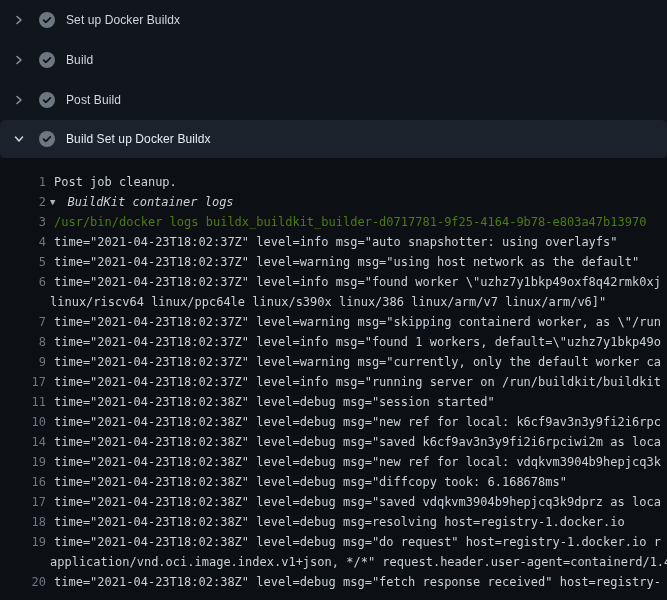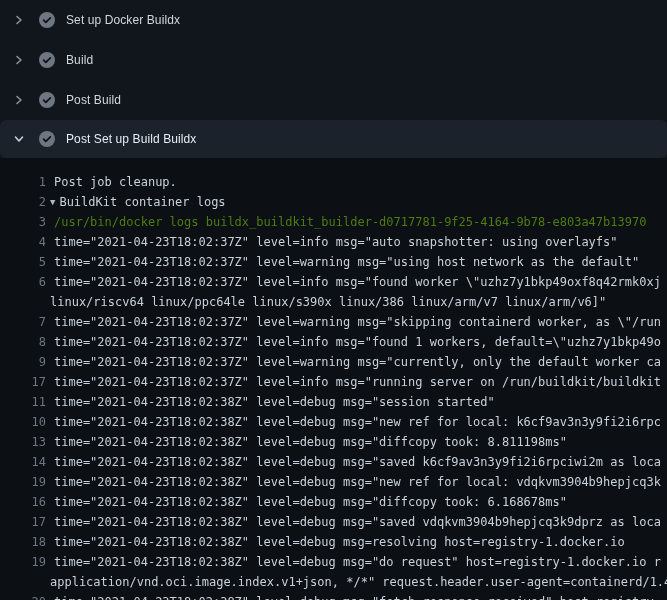--- a/index.html
+++ b/index.html
@@ -33,21 +33,21 @@
   .num {
     width:46px; flex:none; text-align:right;
     color:#6e7681; cursor:pointer; user-select:none;
   }
   .txt { margin-left:8px; color:#c9d1d9; flex:none; }
   .log-row.command .txt { color:#4d7c0f; }
   .log-row.continuation .txt { margin-left:4px; }
   .toggle {
     margin-left:4px; color:#afb8c1; font-size:9px; flex:none; cursor:pointer;
   }
-  .log-row.group .txt { margin-left:4px; }
+  .log-row.group .txt { margin-left:12px;font-style:italic; }
 </style>
 </head>
 <body>
 
 <div class="app">
   <div class="steps" id="steps">
       <div class="step-row">
         <span class="chev">
           <svg width="12" height="12" viewBox="0 0 12 12">
             <path d="M4 2.5l4 3.5-4 3.5" stroke="#8b949e" stroke-width="1.6" fill="none" stroke-linecap="round" stroke-linejoin="round"></path>
@@ -94,38 +94,37 @@
           <svg width="12" height="12" viewBox="0 0 12 12">
             <path d="M2.5 4l3.5 4 3.5-4" stroke="#c9d1d9" stroke-width="1.6" fill="none" stroke-linecap="round" stroke-linejoin="round"></path>
           </svg>
         </span>
         <span class="check">
           <svg width="16" height="16" viewBox="0 0 16 16">
             <circle cx="8" cy="8" r="8" fill="#6e7681"></circle>
             <path d="M4.6 8.2l2.2 2.2 4.6-4.6" stroke="#0d1117" stroke-width="1.7" fill="none" stroke-linecap="round" stroke-linejoin="round"></path>
           </svg>
         </span>
-        <span class="label">Post Set up Build Buildx</span>
+        <span class="label">Build Set up Docker Buildx</span>
       </div>
     </div>
   <div class="log" id="log">
       <div class="log-row normal"><span class="num">1</span><span class="txt">Post job cleanup.</span></div>
       <div class="log-row group"><span class="num">2</span><span class="toggle">▼</span><span class="txt">BuildKit container logs</span></div>
       <div class="log-row command"><span class="num">3</span><span class="txt">/usr/bin/docker logs buildx_buildkit_builder-d0717781-9f25-4164-9b78-e803a47b13970</span></div>
       <div class="log-row normal"><span class="num">4</span><span class="txt">time="2021-04-23T18:02:37Z" level=info msg="auto snapshotter: using overlayfs"</span></div>
       <div class="log-row normal"><span class="num">5</span><span class="txt">time="2021-04-23T18:02:37Z" level=warning msg="using host network as the default"</span></div>
       <div class="log-row normal"><span class="num">6</span><span class="txt">time="2021-04-23T18:02:37Z" level=info msg="found worker \"uzhz7y1bkp49oxf8q42rmk0xj</span></div>
       <div class="log-row continuation"><span class="num"></span><span class="txt">linux/riscv64 linux/ppc64le linux/s390x linux/386 linux/arm/v7 linux/arm/v6]"</span></div>
       <div class="log-row normal"><span class="num">7</span><span class="txt">time="2021-04-23T18:02:37Z" level=warning msg="skipping containerd worker, as \"/run</span></div>
       <div class="log-row normal"><span class="num">8</span><span class="txt">time="2021-04-23T18:02:37Z" level=info msg="found 1 workers, default=\"uzhz7y1bkp49o</span></div>
       <div class="log-row normal"><span class="num">9</span><span class="txt">time="2021-04-23T18:02:37Z" level=warning msg="currently, only the default worker ca</span></div>
       <div class="log-row normal"><span class="num">17</span><span class="txt">time="2021-04-23T18:02:37Z" level=info msg="running server on /run/buildkit/buildkit</span></div>
       <div class="log-row normal"><span class="num">11</span><span class="txt">time="2021-04-23T18:02:38Z" level=debug msg="session started"</span></div>
       <div class="log-row normal"><span class="num">10</span><span class="txt">time="2021-04-23T18:02:38Z" level=debug msg="new ref for local: k6cf9av3n3y9fi2i6rpc</span></div>
-      <div class="log-row normal"><span class="num">13</span><span class="txt">time="2021-04-23T18:02:38Z" level=debug msg="diffcopy took: 8.811198ms"</span></div>
       <div class="log-row normal"><span class="num">14</span><span class="txt">time="2021-04-23T18:02:38Z" level=debug msg="saved k6cf9av3n3y9fi2i6rpciwi2m as loca</span></div>
       <div class="log-row normal"><span class="num">19</span><span class="txt">time="2021-04-23T18:02:38Z" level=debug msg="new ref for local: vdqkvm3904b9hepjcq3k</span></div>
       <div class="log-row normal"><span class="num">16</span><span class="txt">time="2021-04-23T18:02:38Z" level=debug msg="diffcopy took: 6.168678ms"</span></div>
       <div class="log-row normal"><span class="num">17</span><span class="txt">time="2021-04-23T18:02:38Z" level=debug msg="saved vdqkvm3904b9hepjcq3k9dprz as loca</span></div>
       <div class="log-row normal"><span class="num">18</span><span class="txt">time="2021-04-23T18:02:38Z" level=debug msg=resolving host=registry-1.docker.io</span></div>
       <div class="log-row normal"><span class="num">19</span><span class="txt">time="2021-04-23T18:02:38Z" level=debug msg="do request" host=registry-1.docker.io r</span></div>
       <div class="log-row continuation"><span class="num"></span><span class="txt">application/vnd.oci.image.index.v1+json, */*" request.header.user-agent=containerd/1.4</span></div>
       <div class="log-row normal"><span class="num">20</span><span class="txt">time="2021-04-23T18:02:38Z" level=debug msg="fetch response received" host=registry-</span></div>
     </div>
 </div>

